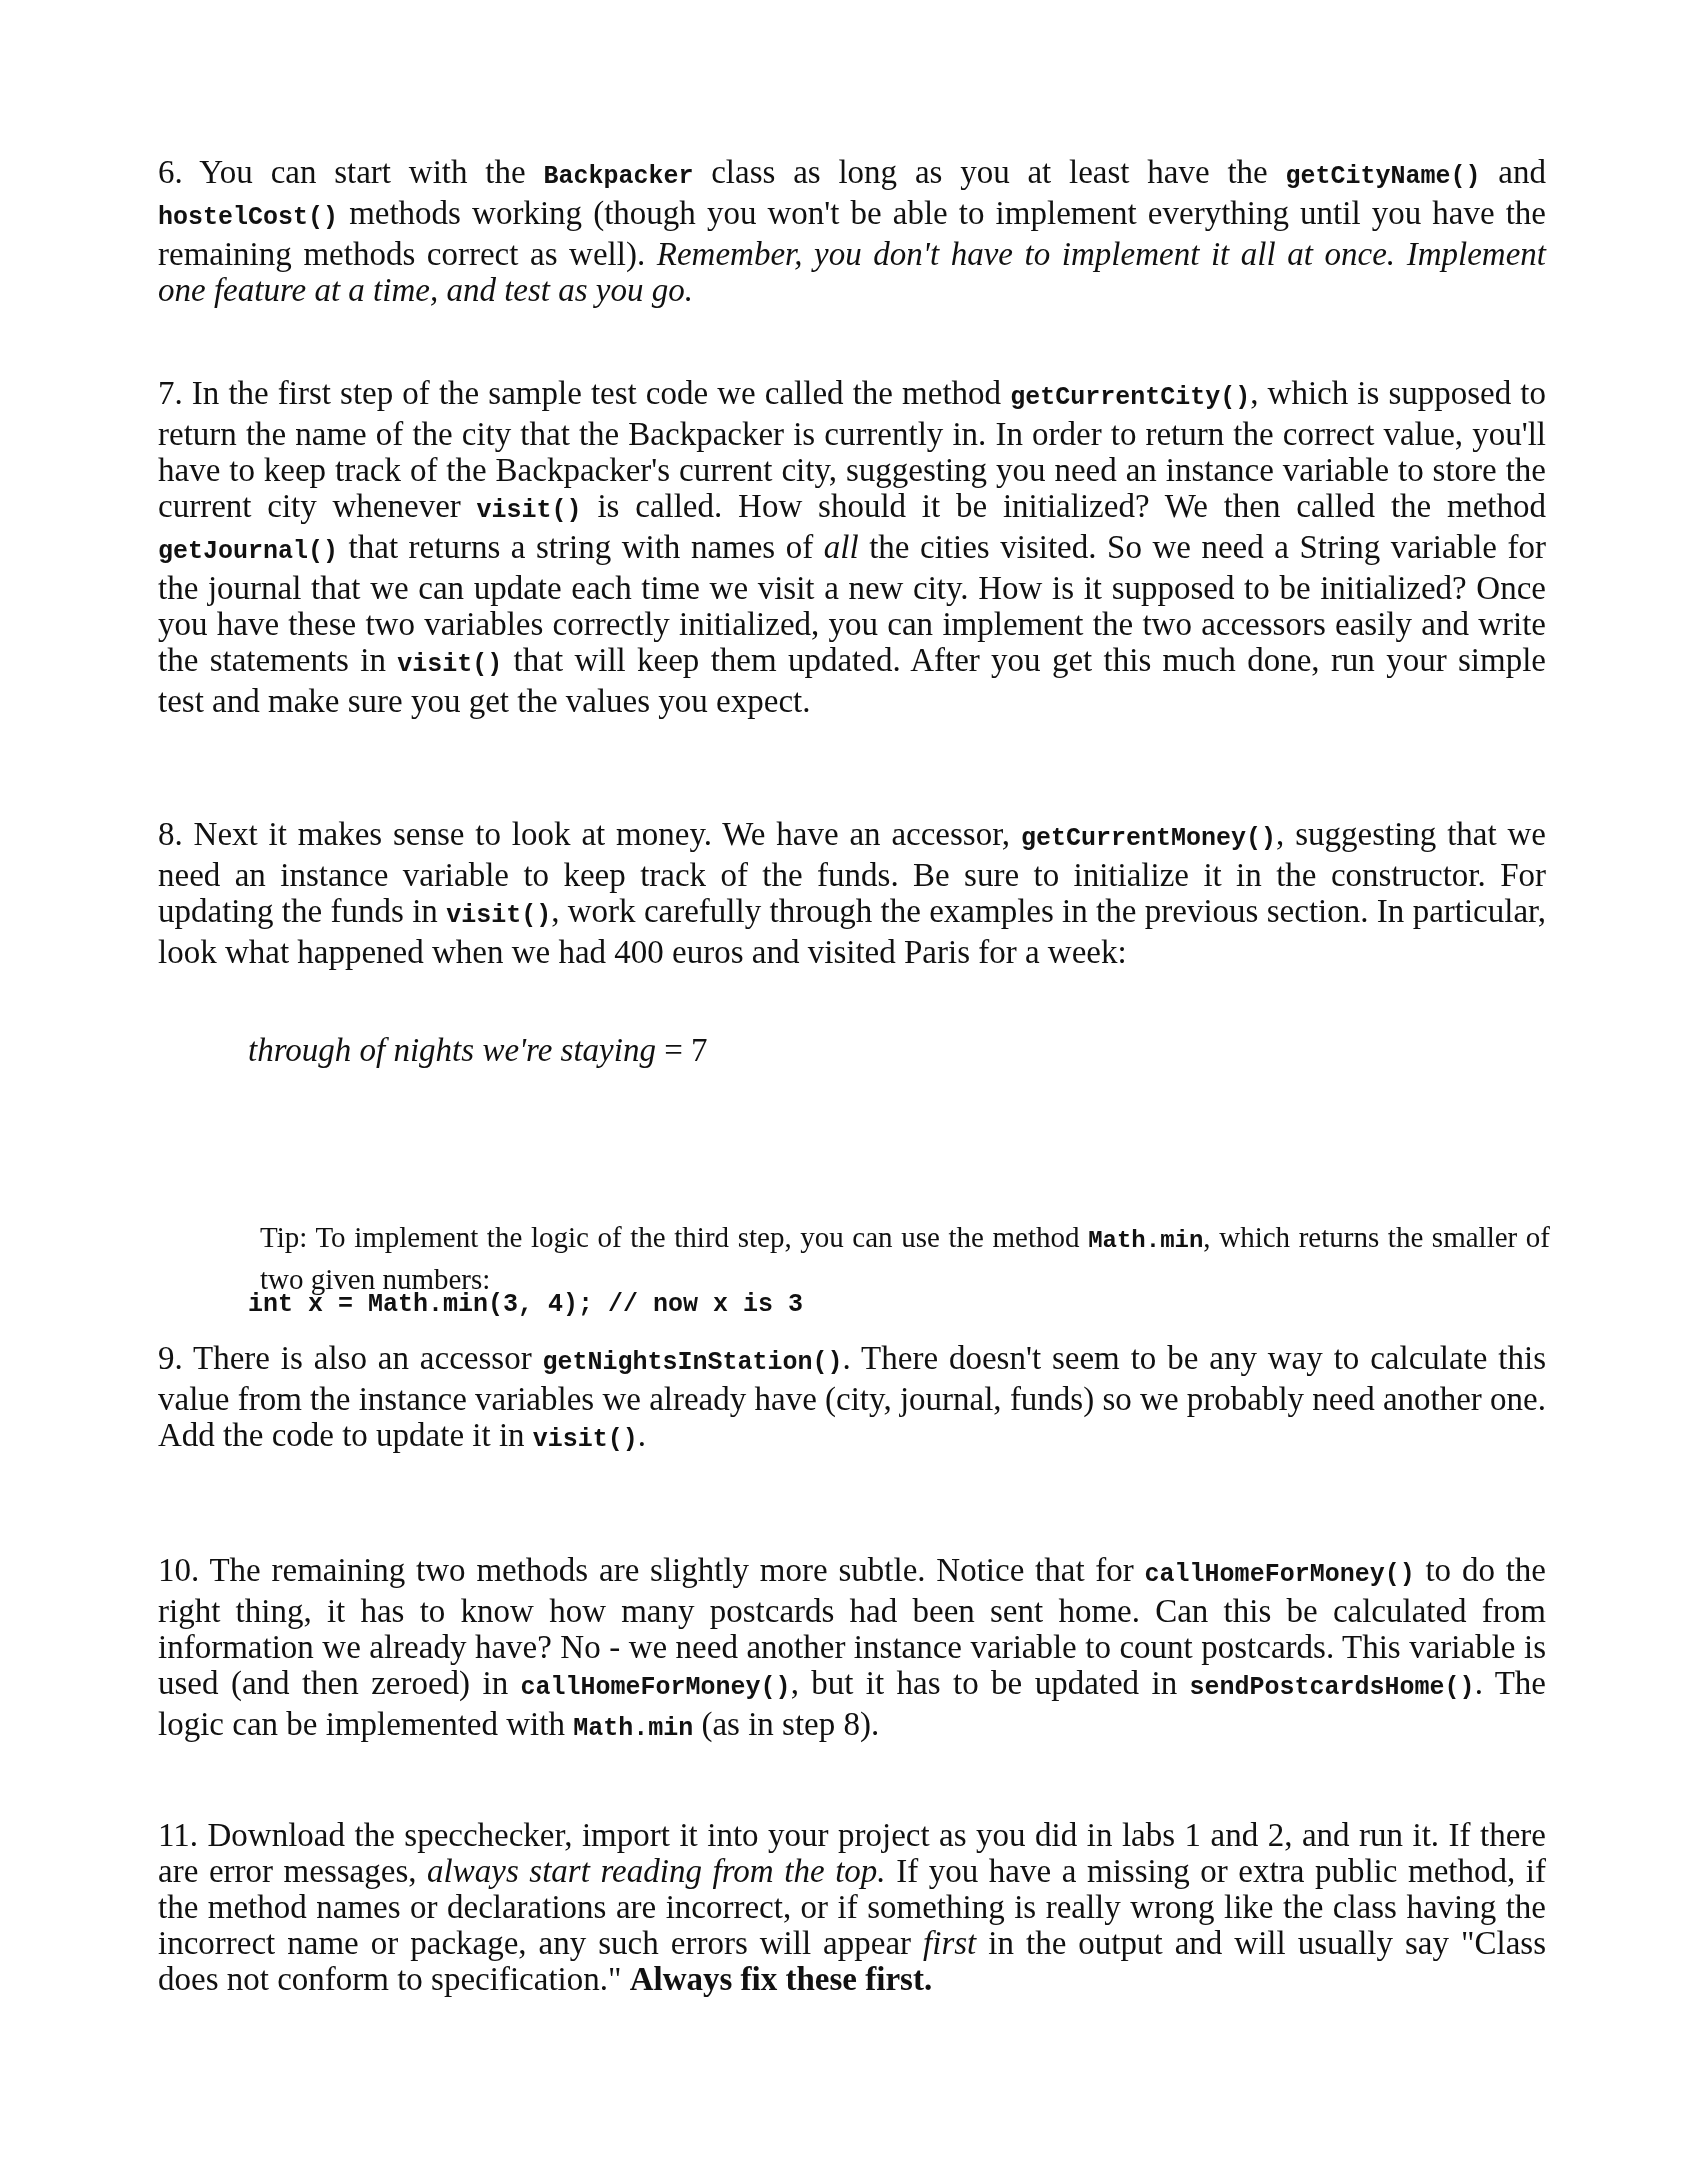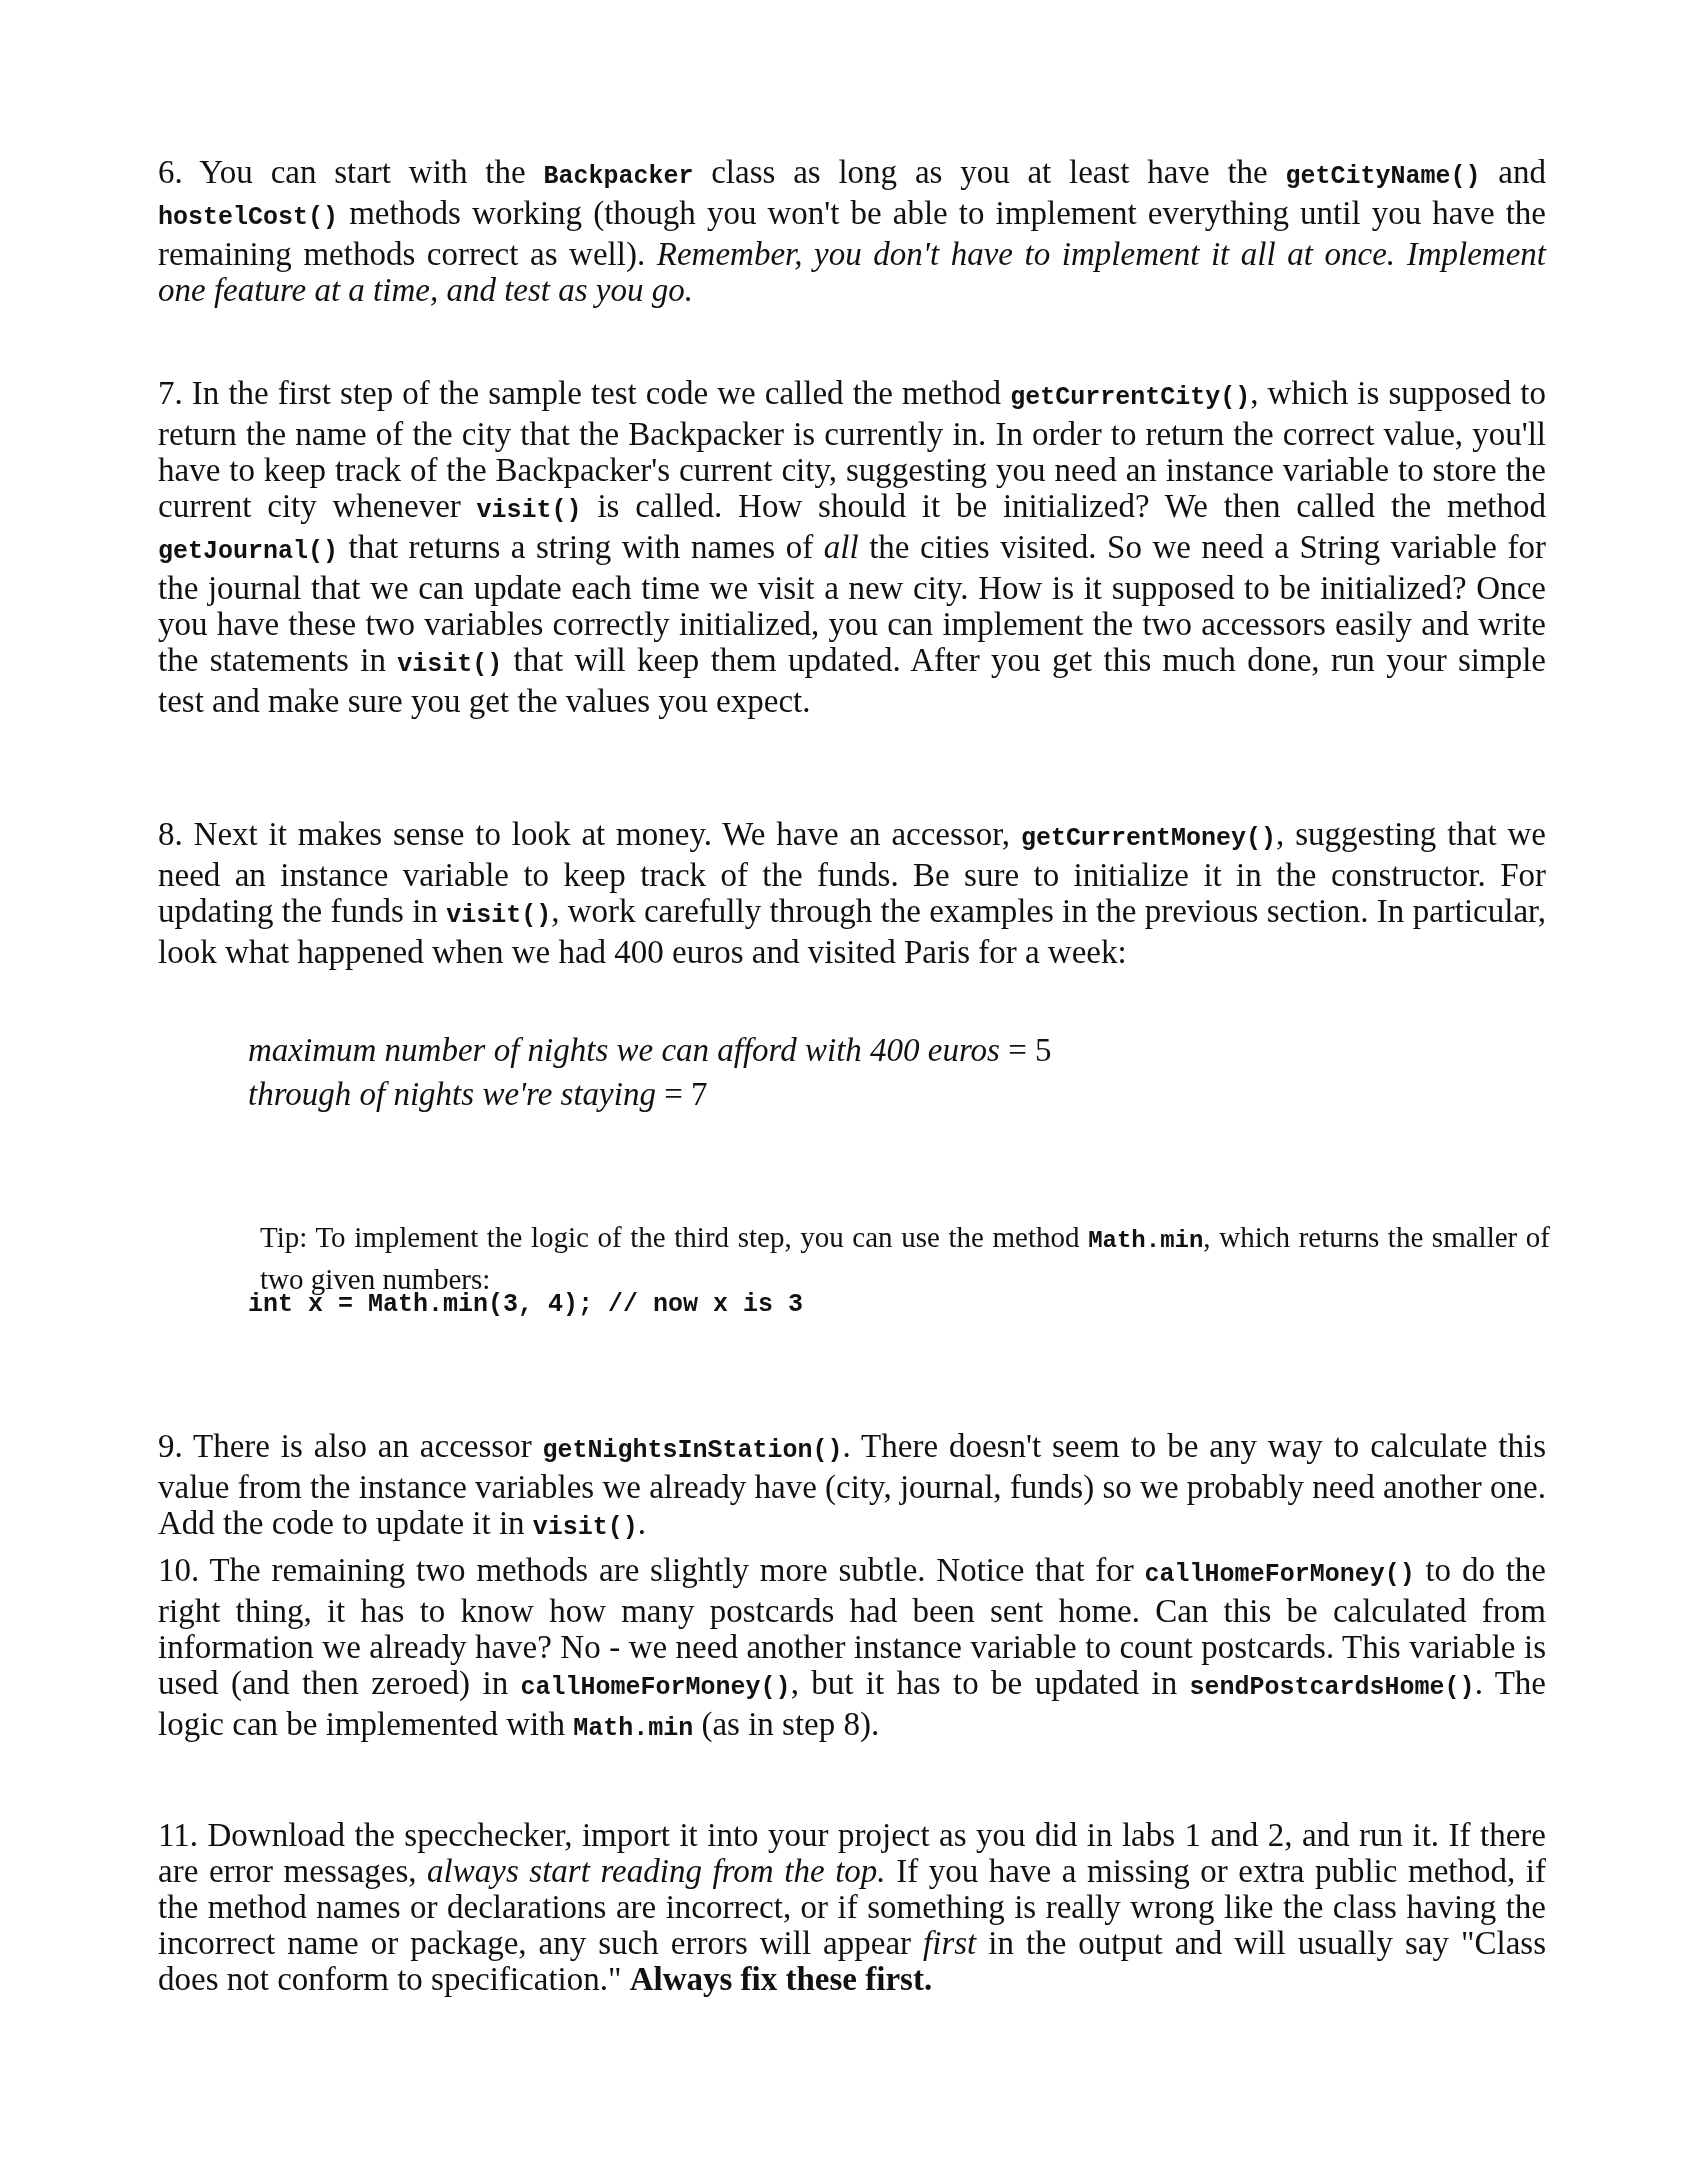--- a/index.html
+++ b/index.html
@@ -40,25 +40,24 @@
 </head>
 <body>
 
 <p class="para last-line-left" style="top:146px;"><span>6.</span><span> You can start with the </span><code>Backpacker</code><span> class as long as you at least have the </span><code>getCityName()</code><span> and </span><code>hostelCost()</code><span> methods working (though you won't be able to implement everything until you have the remaining methods correct as well). </span><span class="it">Remember, you don't have to implement it all at once. Implement one feature at a time, and test as you go.</span></p>
 
 <p class="para last-line-left" style="top:367px;"><span>7.</span><span>  In the first step of the sample test code we called the method </span><code>getCurrentCity()</code><span>, which is supposed to return the name of the city that the Backpacker is currently in.  In order to return the correct value, you'll have to keep track of the Backpacker's current city, suggesting you need an instance variable to store the current city whenever </span><code>visit()</code><span> is called.  How should it be initialized?  We then called the method </span><code>getJournal()</code><span> that returns a string with names of </span><span class="it">all</span><span> the cities visited. So we need a String variable for the journal that we can update each time we visit a new city.  How is it supposed to be initialized?  Once you have these two variables correctly initialized, you can implement the two accessors easily and write the statements in </span><code>visit()</code><span> that will keep them updated.  After you get this much done, run your simple test and make sure you get the values you expect.</span></p>
 
 <p class="para last-line-left" style="top:808px;"><span>8.</span><span>  Next it makes sense to look at money.  We have an accessor, </span><code>getCurrentMoney()</code><span>, suggesting that we need an instance variable to keep track of the funds.  Be sure to initialize it in the constructor. For updating the funds in </span><code>visit()</code><span>, work carefully through the examples in the previous section. In particular, look what happened when we had 400 euros and visited Paris for a week:</span></p>
 
 <div class="indent-block" style="top:1028px;">
-  <span class="indent-line"><span class="it">maximum number of nights we can afford with 400 euros</span><span> = 5</span></span>
   <span class="indent-line"><span class="it">through of nights we're staying</span><span> = 7</span></span>
 </div>
 
 <p class="tip" style="top:1206px;"><span>Tip: To implement the logic of the third step, you can use the method </span><code>Math.min</code><span>, which returns the smaller of two given numbers:</span></p>
 <div class="code-line" style="top:1288px;">int x = Math.min(3, 4); // now x is 3</div>
 
-<p class="para last-line-left" style="top:1420px;"><span>9.</span><span>  There is also an accessor </span><code>getNightsInStation()</code><span>.  There doesn't seem to be any way to calculate this value from the instance variables we already have (city, journal, funds) so we probably need another one.  Add the code to update it in </span><code>visit()</code><span>.</span></p>
+<p class="para last-line-left" style="top:1332px;"><span>9.</span><span>  There is also an accessor </span><code>getNightsInStation()</code><span>.  There doesn't seem to be any way to calculate this value from the instance variables we already have (city, journal, funds) so we probably need another one.  Add the code to update it in </span><code>visit()</code><span>.</span></p>
 
 <p class="para last-line-left" style="top:1544px;"><span>10.</span><span>  The remaining two methods are slightly more subtle. Notice that for </span><code>callHomeForMoney()</code><span> to do the right thing, it has to know how many postcards had been sent home.  Can this be calculated from information we already have?  No - we need another instance variable to count postcards.  This variable is used (and then zeroed) in </span><code>callHomeForMoney()</code><span>, but it has to be updated in </span><code>sendPostcardsHome()</code><span>. The logic can be implemented with </span><code>Math.min</code><span> (as in step 8).</span></p>
 
 <p class="para last-line-left" style="top:1809px;"><span>11.</span><span> Download the specchecker, import it into your project as you did in labs 1 and 2, and run it. If there are error messages,  </span><span class="it">always start reading from the top.</span><span> If  you have a missing or extra public method, if the method names or declarations are incorrect, or if something is really wrong like the class having the incorrect name or package, any such errors will appear </span><span class="it">first</span><span> in the output and will usually say "Class does not conform to specification."  </span><span class="b">Always fix these first.</span></p>
 
 
 </body></html>

